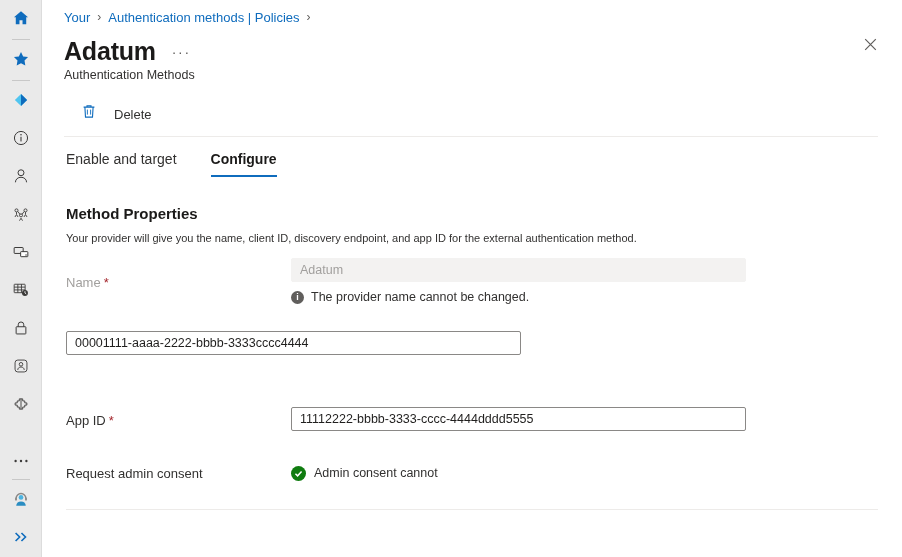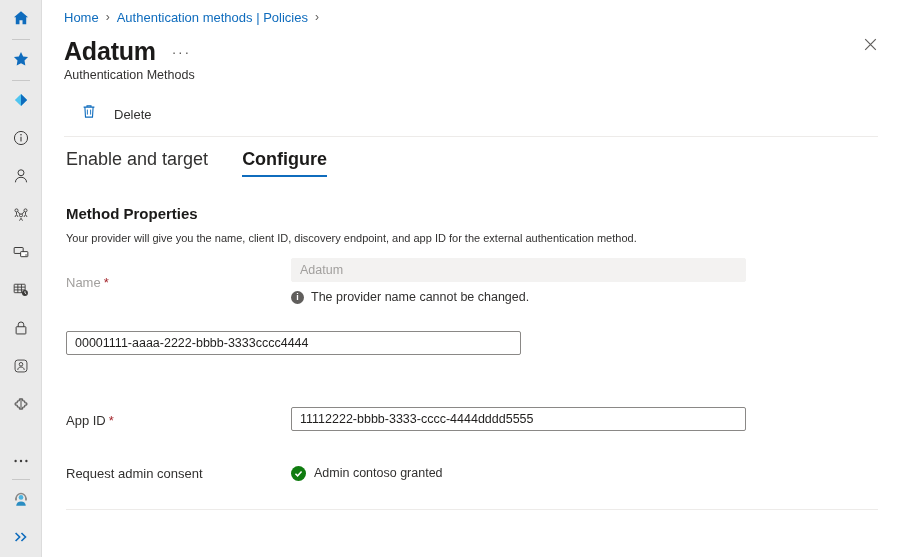--- a/index.html
+++ b/index.html
@@ -143,21 +143,21 @@
   
   .tabs {
     display: flex;
     align-items: flex-end;
     margin-top: 12px;
     padding-left: 2px;
     gap: 34px;
     height: 28px;
   }
   .tab {
-    font-size: 18px;
+    font-size: 14px;
     color: #323130;
     cursor: pointer;
     padding-bottom: 7px;
     border-bottom: 2px solid transparent;
     line-height: 18px;
     text-align: right;
   }
   .tab.active {
     font-weight: 600;
     color: #1b1a19;
@@ -416,21 +416,21 @@
         <svg width="18" height="14" viewBox="0 0 20 14" fill="none" stroke="#0f6cbd" stroke-width="1.8">
           <path d="M4 2.5 8.5 7 4 11.5M10.5 2.5 15 7l-4.5 4.5"></path>
         </svg>
       </span>
     </div>
   </div>
 
   <div class="content">
 
     <div class="breadcrumb">
-      <span class="crumb-link">Home</span>
+      <span class="crumb-link">Your</span>
       <span class="crumb-sep">›</span>
       <span class="crumb-link">Authentication methods | Policies</span>
       <span class="crumb-sep">›</span>
     </div>
 
     <div class="title-row">
       <div class="page-title">Adatum</div>
       <div class="title-ellipsis">···</div>
     </div>
     <div class="subtitle">Authentication Methods</div>
@@ -505,21 +505,21 @@
 
       <div class="field-row">
         <div class="field-label">Request admin consent</div>
         <div class="field-ctl">
           <div class="consent">
             <span class="check-circle">
               <svg width="9" height="9" viewBox="0 0 10 10" fill="none" stroke="#ffffff" stroke-width="1.6">
                   <path d="M1.6 5.2 4 7.6 8.4 2.8"></path>
                 </svg>
             </span>
-            <span>Admin contoso granted</span>
+            <span>Admin consent cannot</span>
           </div>
         </div>
       </div>
     </div>
 
     <div class="footer-rule"></div>
 
   </div>
 </div>
 

